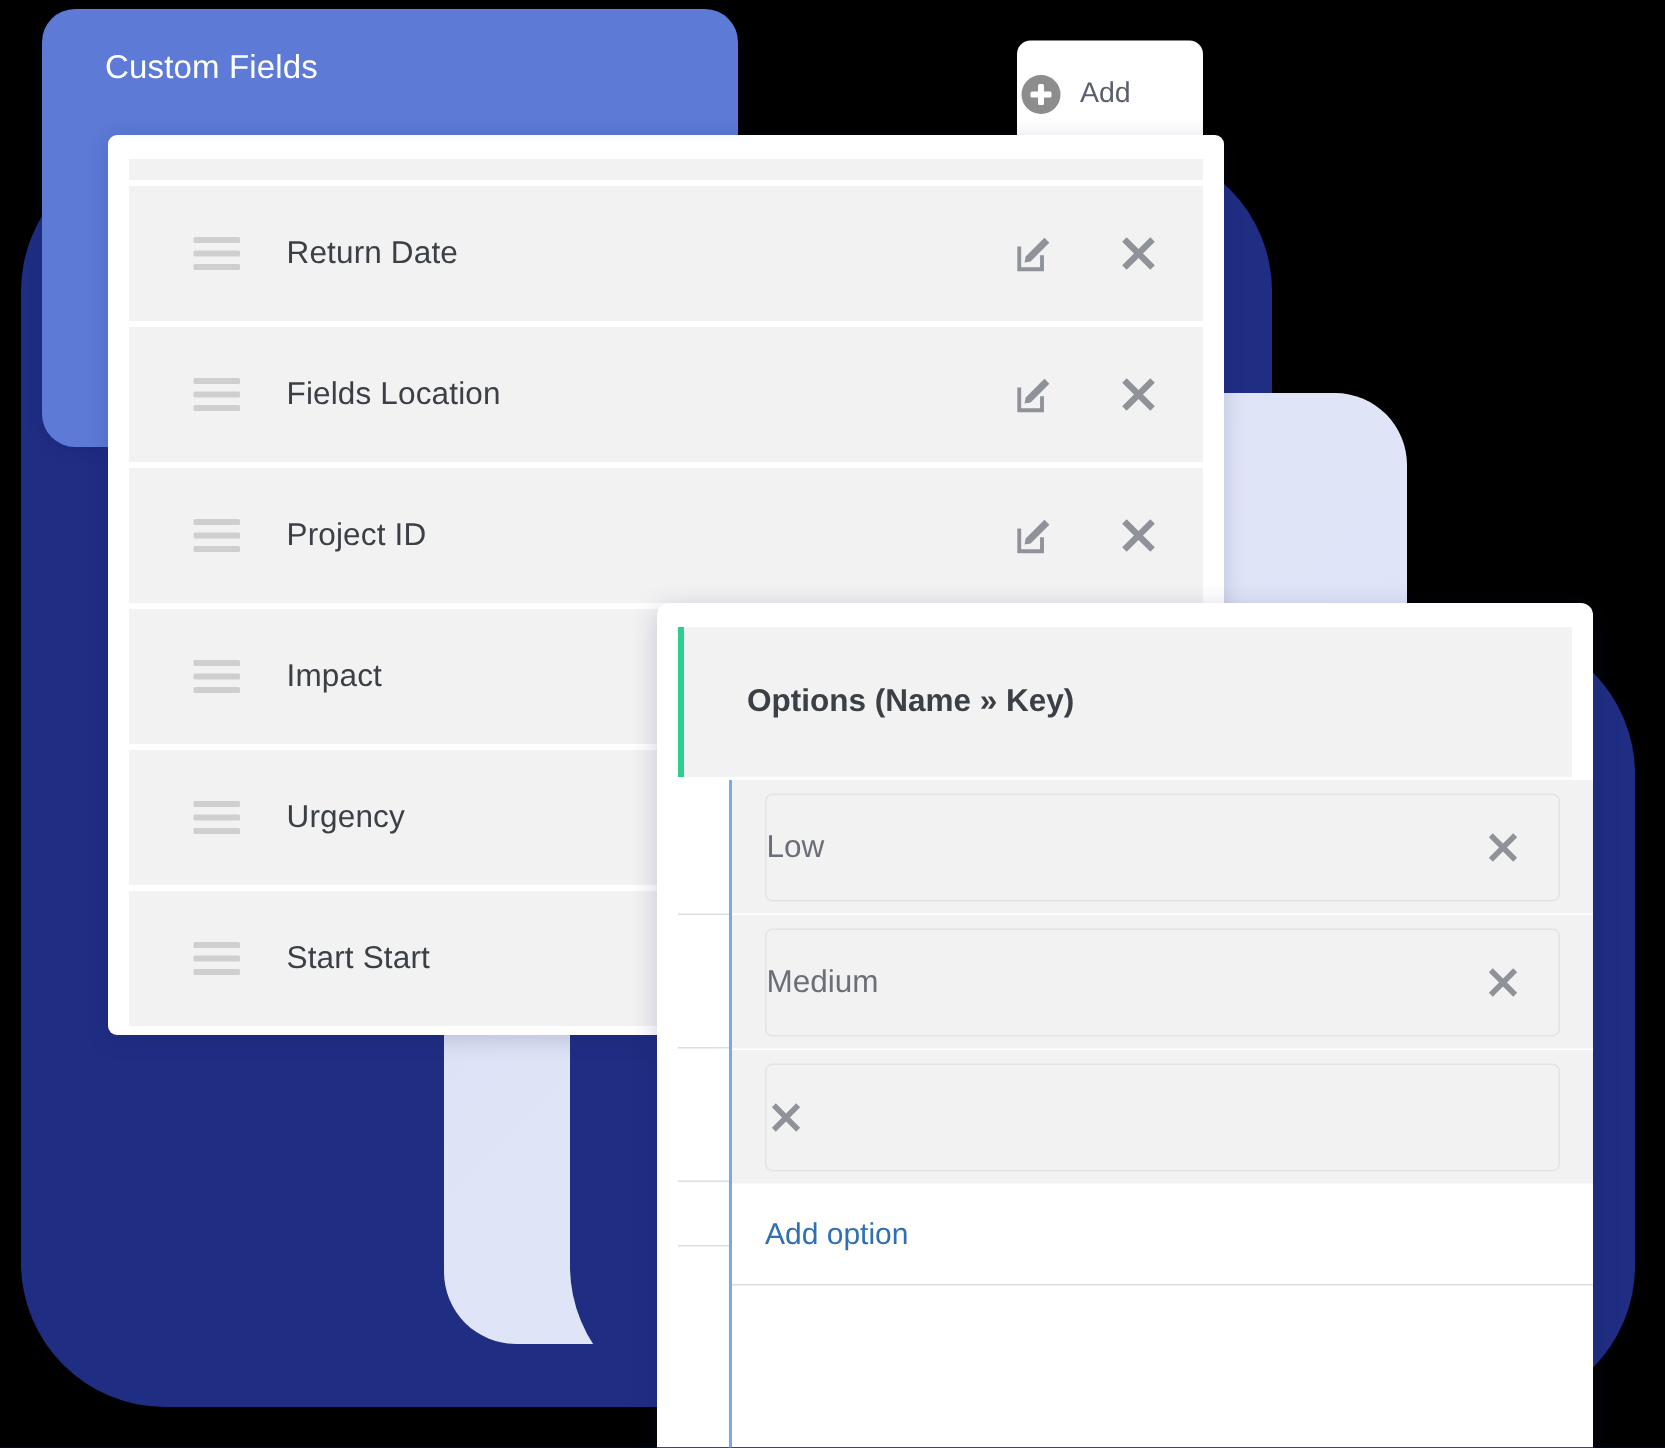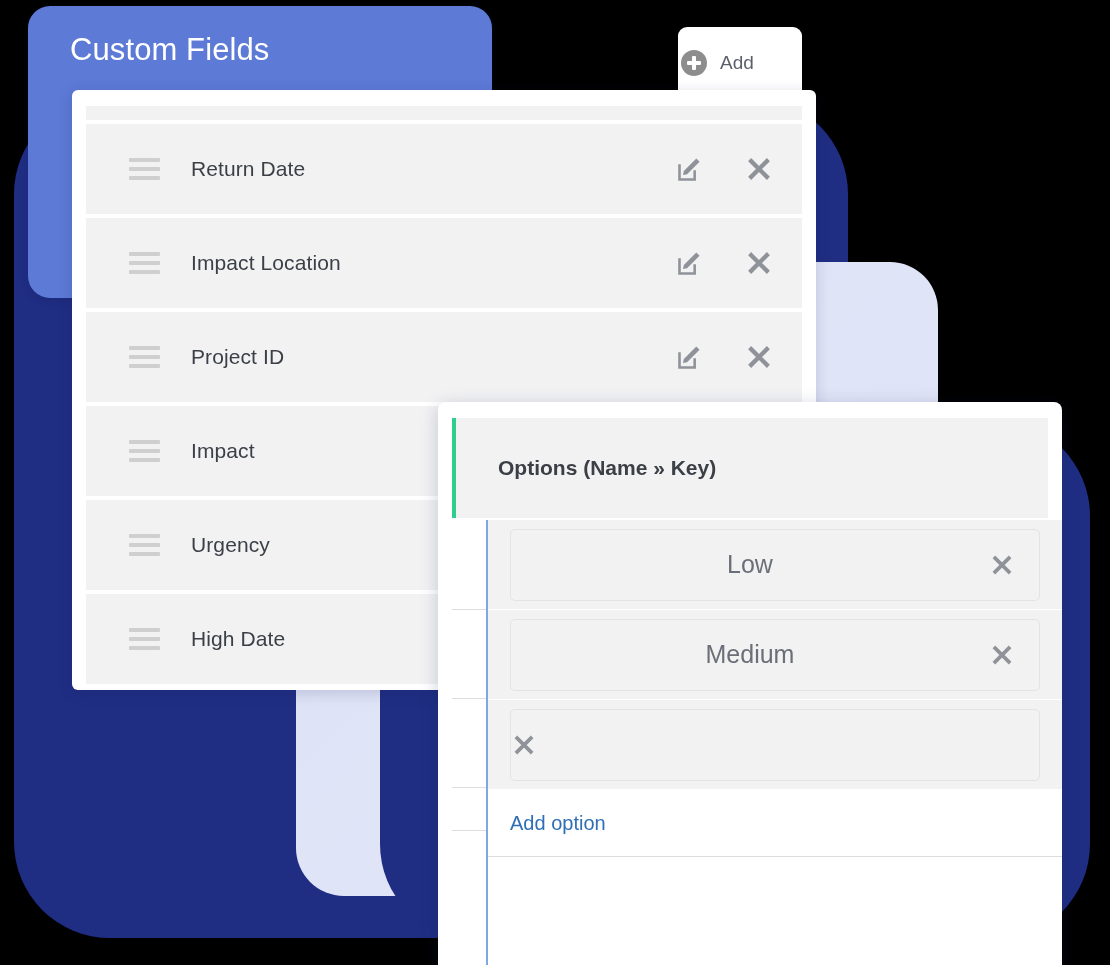--- a/index.html
+++ b/index.html
@@ -57,21 +57,21 @@
     width: 464px;
     height: 292px;
     background: #5c7ad6;
     border-radius: 22px;
     box-shadow: 0 2px 10px rgba(20,30,90,0.20);
   }
   .header-card .title {
     position: absolute;
     left: 42px;
     top: 26px;
-    font-size: 31px;
+    font-size: 22px;
     font-weight: 400;
     color: #ffffff;
     letter-spacing: 0.1px;
     white-space: nowrap;
   }
 
   
   .add-tab {
     position: absolute;
     left: 678px;
@@ -274,24 +274,23 @@
     height: 72px;
     background: #f2f2f3;
     border: 1px solid #e3e3e3;
     border-radius: 5px;
     display: flex;
     align-items: center;
     box-sizing: border-box;
     cursor: text;
   }
   .opt-value {
-    font-size: 25px;
+    font-size: 21px;
     color: #6b6f78;
     flex: 1 1 auto;
-    text-align: center;
   }
   .opt-x {
     width: 26px;
     height: 26px;
     margin-right: 24px;
     cursor: pointer;
     flex: 0 0 auto;
     display: block;
   }
   .opt-footer {
@@ -350,21 +349,21 @@
           </svg>
         </span>
       </div>
 
       <div class="field-row">
         <span class="drag-handle">
           <span></span>
             <span></span>
             <span></span>
         </span>
-        <span class="field-name">Impact Location</span>
+        <span class="field-name">Fields Location</span>
         <span class="row-actions">
           <svg class="edit-icon" viewBox="0 0 24 24">
             <path d="M3 8 L3 21 L16 21 L16 13" fill="none" stroke="#8f9399" stroke-width="2.2"></path>
             <path d="M9.5 16.5 L20.2 5.8 L17.4 3 L6.7 13.7 L6 17.2 Z" fill="#8f9399"></path>
           </svg>
           <svg class="x-icon" viewBox="0 0 24 24">
             <path d="M4.5 4.5 L19.5 19.5 M19.5 4.5 L4.5 19.5" stroke="#8f9399" stroke-width="3.4"></path>
           </svg>
         </span>
       </div>
@@ -422,21 +421,21 @@
           </svg>
         </span>
       </div>
 
       <div class="field-row">
         <span class="drag-handle">
           <span></span>
             <span></span>
             <span></span>
         </span>
-        <span class="field-name">High Date</span>
+        <span class="field-name">Start Start</span>
         <span class="row-actions">
           <svg class="edit-icon" viewBox="0 0 24 24">
             <path d="M3 8 L3 21 L16 21 L16 13" fill="none" stroke="#8f9399" stroke-width="2.2"></path>
             <path d="M9.5 16.5 L20.2 5.8 L17.4 3 L6.7 13.7 L6 17.2 Z" fill="#8f9399"></path>
           </svg>
           <svg class="x-icon" viewBox="0 0 24 24">
             <path d="M4.5 4.5 L19.5 19.5 M19.5 4.5 L4.5 19.5" stroke="#8f9399" stroke-width="3.4"></path>
           </svg>
         </span>
       </div>

